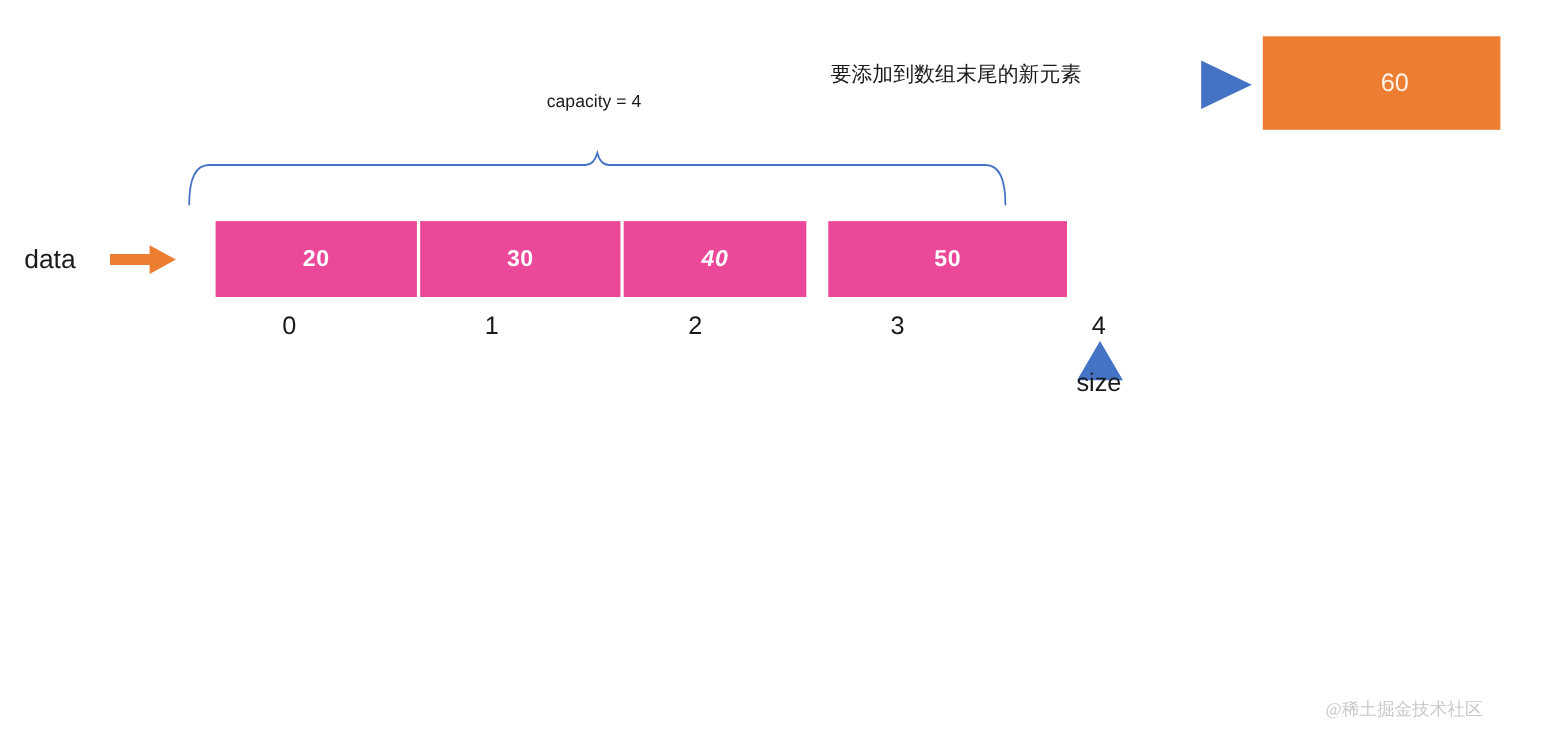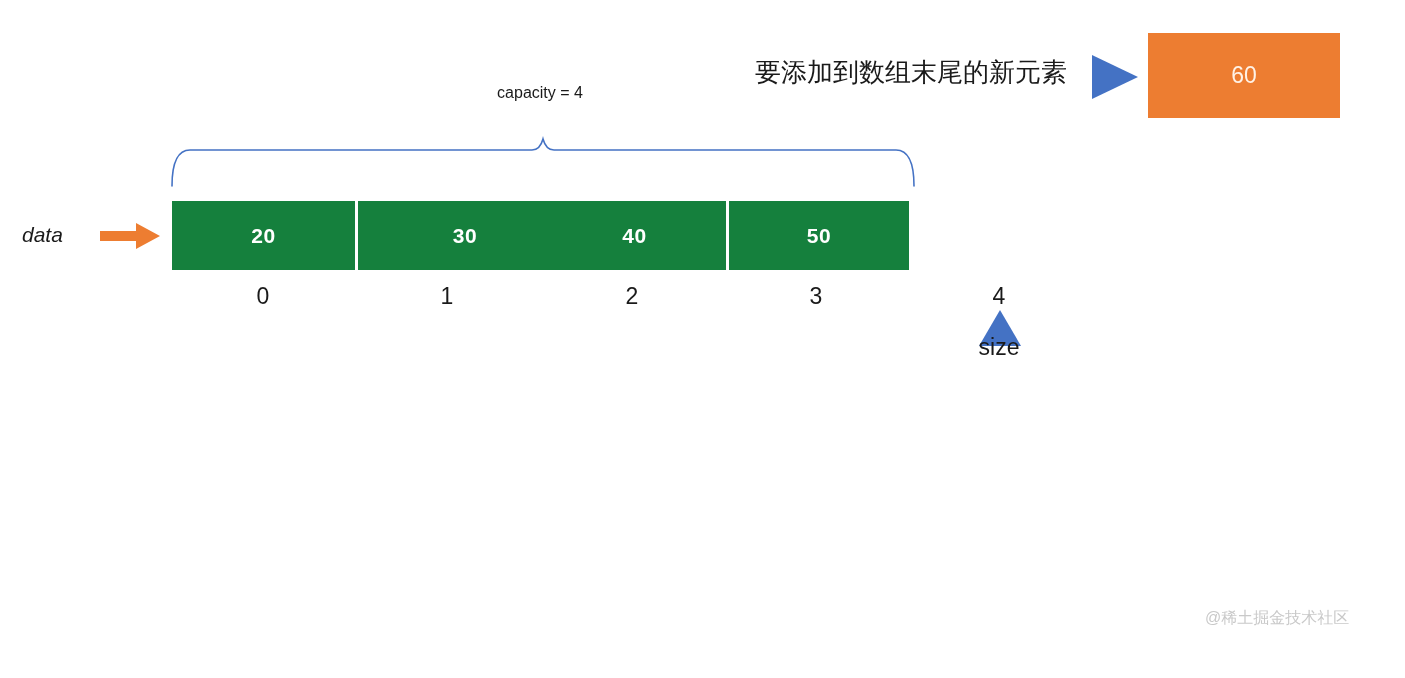--- a/index.html
+++ b/index.html
@@ -17,33 +17,34 @@
     height: 678px;
     background: #ffffff;
     overflow: hidden;
   }
 
   
   .array-cell {
     position: absolute;
     top: 201px;
     height: 69px;
-    background: #15803d;
+    background: #ec4899;
     color: #ffffff;
     font-size: 21px;
     font-weight: bold;
     display: flex;
     align-items: center;
     justify-content: center;
     letter-spacing: 0.5px;
+    margin-left: 24px;
   }
   .cell-0 { left: 172px; width: 183px; }
-  .cell-1 { left: 358px; width: 182px; padding-left: 16px; }
-  .cell-2 { left: 543px; width: 183px; }
-  .cell-3 { left: 729px; width: 180px; }
+  .cell-1 { left: 358px; width: 182px; }
+  .cell-2 { left: 543px; width: 166px; font-style: italic; }
+  .cell-3 { left: 729px; width: 217px; }
 
   
   .index-label {
     position: absolute;
     top: 283px;
     width: 60px;
     text-align: center;
     font-size: 23px;
     color: #1a1a1a;
     font-family: "Liberation Sans", "DejaVu Sans", sans-serif;
@@ -70,23 +71,22 @@
     text-align: center;
     font-size: 16px;
     color: #1a1a1a;
   }
 
   
   .data-label {
     position: absolute;
     left: 22px;
     top: 223px;
-    font-size: 21px;
-    color: #1a1a1a;
-    font-style: italic;
+    font-size: 24px;
+    color: #1a1a1a;
   }
   .data-arrow {
     position: absolute;
     left: 100px;
     top: 222px;
     width: 62px;
     height: 28px;
   }
 
   
@@ -105,21 +105,21 @@
     text-align: center;
     font-size: 23px;
     color: #1a1a1a;
   }
 
   
   .new-elem-text {
     position: absolute;
     left: 755px;
     top: 55px;
-    font-size: 26px;
+    font-size: 19px;
     color: #1a1a1a;
     white-space: nowrap;
     font-family: "DejaVu Sans", "Liberation Sans", sans-serif;
   }
   .new-elem-arrow {
     position: absolute;
     left: 1090px;
     top: 53px;
     width: 50px;
     height: 48px;
@@ -129,31 +129,32 @@
     left: 1148px;
     top: 33px;
     width: 192px;
     height: 85px;
     background: #ED7D31;
     color: #FFF2E6;
     font-size: 23px;
     display: flex;
     align-items: center;
     justify-content: center;
+    padding-left: 24px;
   }
 
   
   .watermark {
     position: absolute;
     left: 1205px;
-    top: 608px;
+    top: 635px;
     font-size: 16px;
     color: #c9c9c9;
     white-space: nowrap;
-    font-family: Liberation Sans, sans-serif;
+    font-family: Liberation Serif, serif;
   }
 </style>
 </head>
 <body>
 
 <div id="canvas">
 
   <div class="brace-wrap">
     <svg width="750" height="54" viewBox="0 0 750 54" xmlns="http://www.w3.org/2000/svg">
       <path d="M4 50 Q4 14 22 14 L364 14 Q372 14 375 3 Q378 14 386 14 L728 14 Q746 14 746 50" fill="none" stroke="#4472C4" stroke-width="1.6" stroke-linecap="round"></path>

